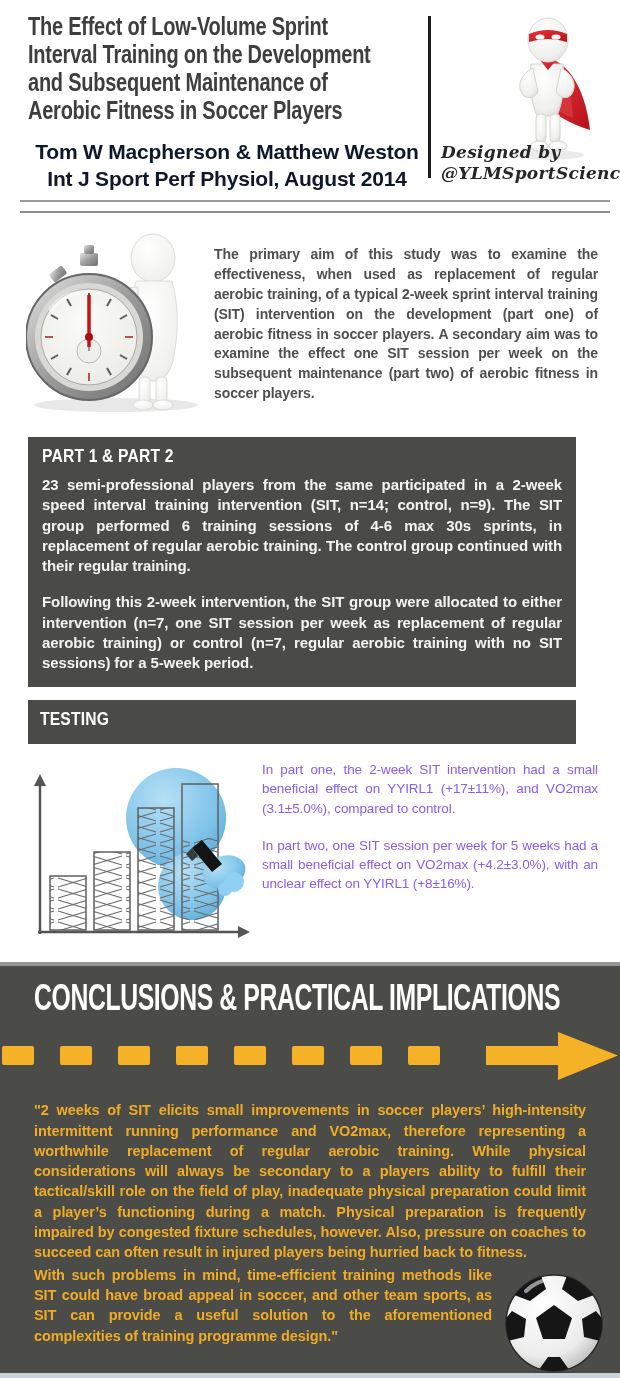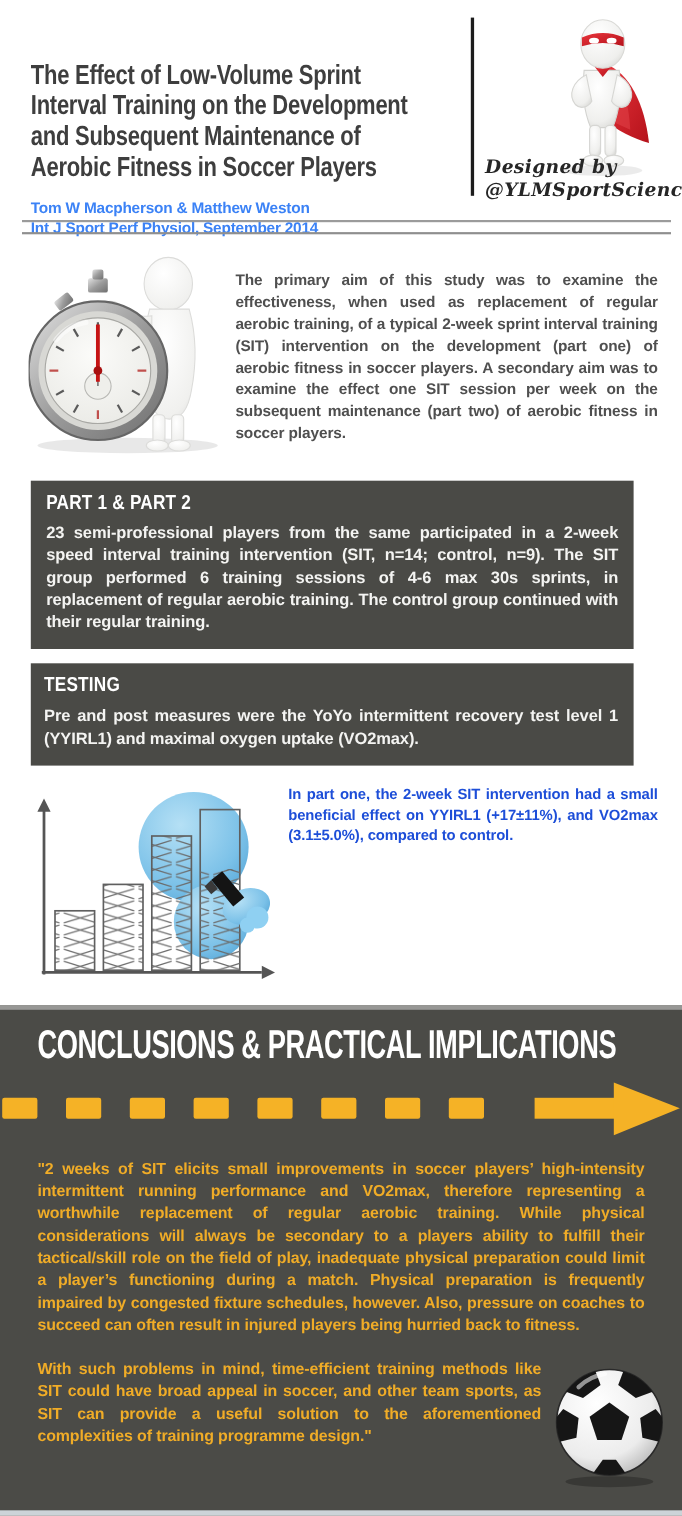--- a/index.html
+++ b/index.html
@@ -3,27 +3,27 @@
 <meta charset="utf-8">
 <style>
   html,body{margin:0;padding:0;background:#ffffff;}
   .page{
     position:relative;width:620px;height:1378px;background:#ffffff;
     font-family:"Liberation Sans",sans-serif;overflow:hidden;
     display:flex;flex-direction:column;
   }
   
   .header{display:flex;margin:12px 20px 0 28px;height:178px;flex:0 0 auto;}
-  .header-left{width:398px;flex:0 0 auto;margin-top:42px;}
+  .header-left{width:398px;flex:0 0 auto;}
   .title{
     color:#3e3e3e;font-weight:bold;font-size:25px;line-height:1.12;
     letter-spacing:-0.3px;transform:scaleX(0.8);transform-origin:top left;
     width:125%;
   }
-  .authors{margin-top:14px;color:#3b82f6;font-weight:bold;font-size:14px;line-height:1.3;letter-spacing:-0.2px;}
+  .authors{margin-top:14px;color:#0f172a;font-weight:bold;font-size:21px;line-height:1.3;letter-spacing:-0.2px;text-align:center;}
   .vdivider{width:3px;background:#1c1c1c;height:162px;margin:4px 6px 0 2px;flex:0 0 auto;}
   .header-right{position:relative;flex:1;}
   .hero{position:absolute;top:2px;right:2px;}
   .credit{
     position:absolute;left:4px;bottom:6px;color:#262626;
     font-family:"DejaVu Serif",serif;font-style:italic;font-weight:bold;
     font-size:17px;line-height:1.25;letter-spacing:0.3px;
   }
   
   .rules{margin:10px 10px 0 20px;flex:0 0 auto;}
@@ -49,54 +49,54 @@
   .box-text{
     margin-top:8px;font-weight:bold;font-size:15px;line-height:1.35;
     text-align:justify;letter-spacing:-0.1px;color:#f4f4f2;
   }
   .box-text + .box-text{margin-top:16px;}
   
   .results{display:flex;margin:12px 22px 0 22px;flex:0 0 auto;}
   .results-art{flex:0 0 auto;}
   .results-text{flex:1;margin:4px 0 0 8px;}
   .results-text p{
-    margin:0;color:#1d4ed8;font-weight:bold;font-size:13.5px;line-height:1.42;
+    margin:0;color:#8b5cf6;font-weight:normal;font-size:13.5px;line-height:1.42;
     text-align:justify;letter-spacing:-0.1px;
   }
   .results-text p + p{margin-top:18px;}
   
   .conclusions{
     margin-top:10px;flex:1 1 auto;background:#4b4b47;border-top:4px solid #979795;
     padding:6px 34px 0 34px;position:relative;
   }
   .conc-heading{
     color:#ffffff;font-weight:bold;font-size:31px;letter-spacing:-0.5px;
     transform:scale(0.8,1.18);transform-origin:left center;white-space:nowrap;
     margin-top:8px;
   }
   .arrow-wrap{margin:14px -34px 0 -34px;}
   .quote{
     margin:14px 0 0 0;color:#f0ac27;font-weight:bold;font-size:14.5px;
     line-height:1.4;text-align:justify;letter-spacing:-0.1px;
   }
-  .quote2-wrap{margin-top:20px;}
+  .quote2-wrap{margin-top:2px;}
   .ball{float:right;margin:6px -22px 0 8px;}
   .bottom-strip{position:absolute;left:0;right:0;bottom:0;height:5px;background:#ccd3d8;}
 </style>
 </head>
 <body>
 
 <div class="page">
 
   <div class="header">
     <div class="header-left">
       <div class="title">The Effect of Low-Volume Sprint<br>Interval Training on the Development<br>and Subsequent Maintenance of<br>Aerobic Fitness in Soccer Players</div>
       <div class="authors">
         <div>Tom W Macpherson &amp; Matthew Weston</div>
-        <div>Int J Sport Perf Physiol, September 2014</div>
+        <div>Int J Sport Perf Physiol, August 2014</div>
       </div>
     </div>
     <div class="vdivider"></div>
     <div class="header-right">
 
       <svg class="hero" width="100" height="148" viewBox="0 0 100 148">
         <defs>
           <radialGradient id="hgrad" cx="40%" cy="30%" r="80%">
             <stop offset="0%" stop-color="#ffffff"></stop>
               <stop offset="75%" stop-color="#efefed"></stop>
@@ -188,25 +188,25 @@
       <line x1="63" y1="112" x2="63" y2="122" stroke="#c61414" stroke-width="3.5"></line>
       <circle cx="63" cy="112" r="4" fill="#a80f0f"></circle>
       <path d="M25,84 A42,42 0 0 1 52,68" stroke="#ffffff" stroke-width="5" fill="none" opacity="0.5" stroke-linecap="round"></path>
     </svg>
     <div class="aim-text">The primary aim of this study was to examine the effectiveness, when used as replacement of regular aerobic training, of a typical 2-week sprint interval training (SIT) intervention on the development (part one) of aerobic fitness in soccer players. A secondary aim was to examine the effect one SIT session per week on the subsequent maintenance (part two) of aerobic fitness in soccer players.</div>
   </div>
 
   <div class="darkbox">
     <div class="box-heading">PART 1 &amp; PART 2</div>
     <div class="box-text">23 semi-professional players from the same participated in a 2-week speed interval training intervention (SIT, n=14; control, n=9). The SIT group performed 6 training sessions of 4-6 max 30s sprints, in replacement of regular aerobic training. The control group continued with their regular training.</div>
+    <div class="box-text">Following this 2-week intervention, the SIT group were allocated to either intervention (n=7, one SIT session per week as replacement of regular aerobic training) or control (n=7, regular aerobic training with no SIT sessions) for a 5-week period.</div>
   </div>
 
   <div class="darkbox testing">
     <div class="box-heading">TESTING</div>
-    <div class="box-text">Pre and post measures were the YoYo intermittent recovery test level 1 (YYIRL1) and maximal oxygen uptake (VO2max).</div>
   </div>
 
   <div class="results">
     <svg class="results-art" width="232" height="196" viewBox="0 0 232 196">
       <defs>
         <pattern id="zig" width="34" height="11" patternUnits="userSpaceOnUse">
           <path d="M2,1 L32,10 M32,1 L2,10" stroke="#6a6a6a" stroke-width="1.2" fill="none"></path>
         </pattern>
         <radialGradient id="blueg" cx="38%" cy="30%" r="80%">
           <stop offset="0%" stop-color="#b5e0f5"></stop>
@@ -232,20 +232,21 @@
       <polygon points="170,92 180,84 200,108 190,116" fill="#141414"></polygon>
       <polygon points="164,98 170,92 176,100 170,105" fill="#3a3a3a"></polygon>
 
       <line x1="16" y1="176" x2="216" y2="176" stroke="#555555" stroke-width="2.5"></line>
       <polygon points="216,170 228,176 216,182" fill="#555555"></polygon>
       <line x1="18" y1="178" x2="18" y2="28" stroke="#555555" stroke-width="2.5"></line>
       <polygon points="12,30 18,18 24,30" fill="#555555"></polygon>
     </svg>
     <div class="results-text">
       <p>In part one, the 2-week SIT intervention had a small beneficial effect on YYIRL1 (+17±11%), and VO2max (3.1±5.0%), compared to control.</p>
+      <p>In part two, one SIT session per week for 5 weeks had a small beneficial effect on VO2max (+4.2±3.0%), with an unclear effect on YYIRL1 (+8±16%).</p>
     </div>
   </div>
 
   <div class="conclusions">
     <div class="conc-heading">CONCLUSIONS &amp; PRACTICAL IMPLICATIONS</div>
     <div class="arrow-wrap">
       <svg width="620" height="52" viewBox="0 0 620 52">
         <g fill="#F5B226">
           <rect x="2" y="16" width="32" height="19" rx="2"></rect>
           <rect x="60" y="16" width="32" height="19" rx="2"></rect>

